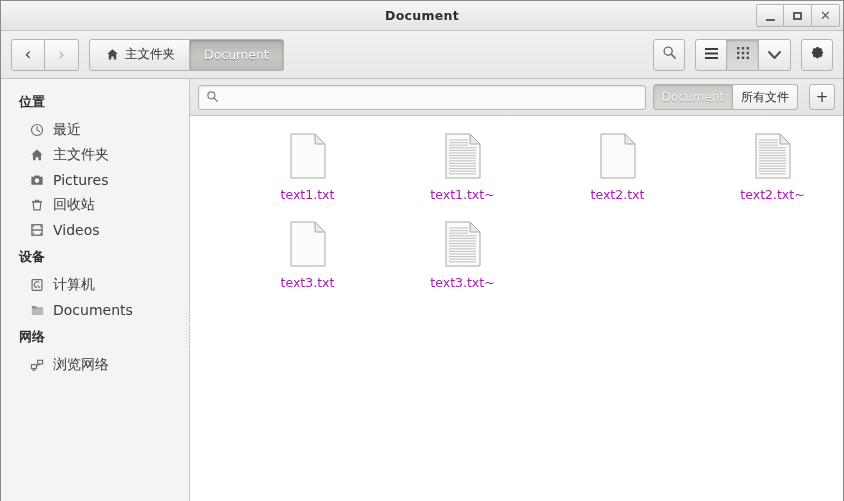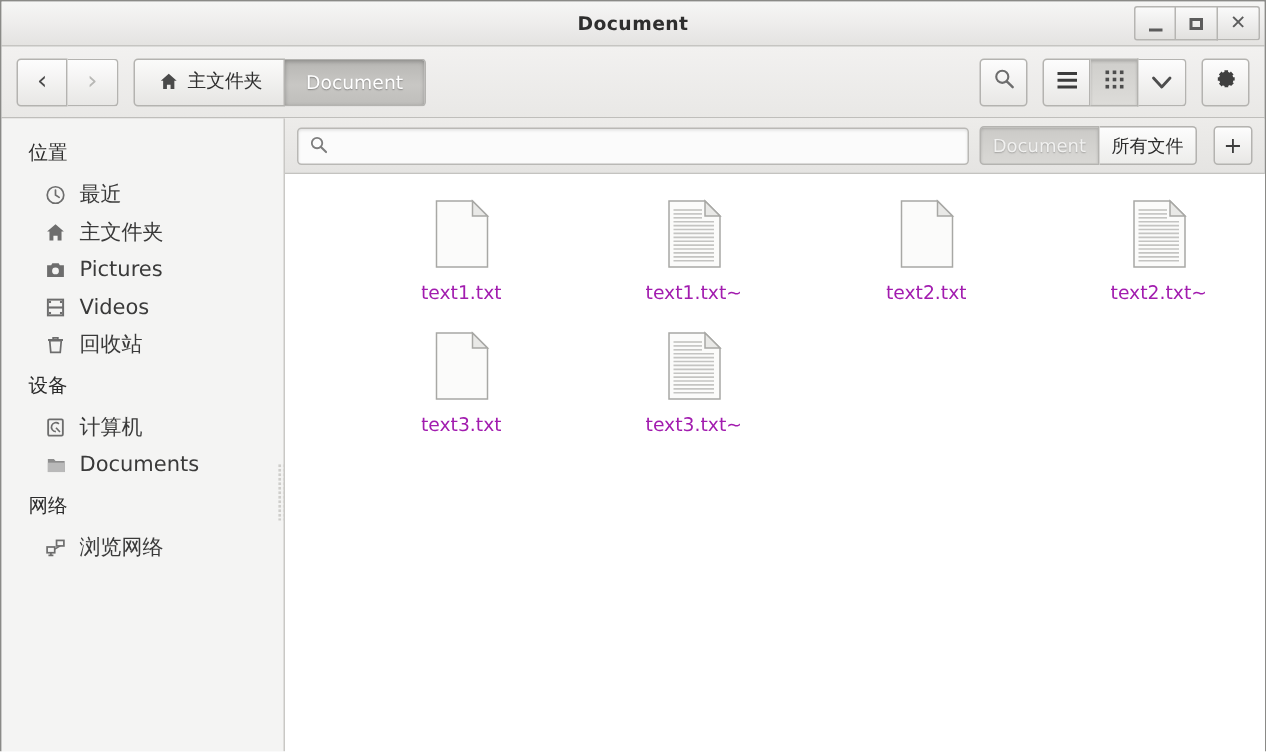--- a/index.html
+++ b/index.html
@@ -138,21 +138,21 @@
     width: 189px;
     flex: 0 0 189px;
     background: #f4f4f3;
     border-right: 1px solid #c9c8c5;
     padding-top: 8px;
     overflow: hidden;
     position: relative;
   }
   .side-header {
     font-size: 13px;
-    font-weight: normal;
+    font-weight: bold;
     color: #2b2b2b;
     padding: 6px 0 6px 18px;
   }
   .side-item {
     display: flex;
     align-items: center;
     gap: 8px;
     padding: 3px 0 3px 28px;
     font-size: 14px;
     color: #3a3a3a;
@@ -418,42 +418,42 @@
               <path fill="#6d6d6d" d="M5.6 2.8 4.7 4.3H1.6v9.1h12.8V4.3h-3.1l-.9-1.5z"></path>
               <circle cx="8" cy="8.7" r="2.6" fill="#f4f4f3"></circle>
             </svg>
         </span>
         <span>Pictures</span>
       </div>
 
       <div class="side-item">
         <span class="side-icon">
           <svg width="14" height="14" viewBox="0 0 16 16">
+              <path fill="none" stroke="#6d6d6d" stroke-width="1.3" d="M3.6 4.6h8.8l-.8 9H4.4z"></path>
+              <line x1="2.3" y1="4.2" x2="13.7" y2="4.2" stroke="#6d6d6d" stroke-width="1.4"></line>
+              <path fill="none" stroke="#6d6d6d" stroke-width="1.3" d="M6.2 4.1V2.6h3.6v1.5"></path>
+            </svg>
+        </span>
+        <span>回收站</span>
+      </div>
+
+      <div class="side-item">
+        <span class="side-icon">
+          <svg width="14" height="14" viewBox="0 0 16 16">
               <rect x="2.2" y="2" width="11.6" height="12" fill="none" stroke="#6d6d6d" stroke-width="1.5"></rect>
               <rect x="2.2" y="7.2" width="11.6" height="1.6" fill="#6d6d6d"></rect>
               <g fill="#6d6d6d">
                 <rect x="3" y="3" width="1.6" height="1.6"></rect>
                 <rect x="3" y="11.4" width="1.6" height="1.6"></rect>
                 <rect x="11.4" y="3" width="1.6" height="1.6"></rect>
                 <rect x="11.4" y="11.4" width="1.6" height="1.6"></rect>
               </g>
             </svg>
         </span>
         <span>Videos</span>
-      </div>
-
-      <div class="side-item">
-        <span class="side-icon">
-          <svg width="14" height="14" viewBox="0 0 16 16">
-              <path fill="none" stroke="#6d6d6d" stroke-width="1.3" d="M3.6 4.6h8.8l-.8 9H4.4z"></path>
-              <line x1="2.3" y1="4.2" x2="13.7" y2="4.2" stroke="#6d6d6d" stroke-width="1.4"></line>
-              <path fill="none" stroke="#6d6d6d" stroke-width="1.3" d="M6.2 4.1V2.6h3.6v1.5"></path>
-            </svg>
-        </span>
-        <span>回收站</span>
       </div>
 
       <div class="side-header">设备</div>
       <div class="side-item">
         <span class="side-icon">
           <svg width="14" height="14" viewBox="0 0 16 16">
               <rect x="2.4" y="1.8" width="11.2" height="12.4" rx="1" fill="none" stroke="#6d6d6d" stroke-width="1.4"></rect>
               <path fill="none" stroke="#6d6d6d" stroke-width="1.3" d="M10.6 5.2a3.4 3.4 0 1 0-2.3 5.9"></path>
               <line x1="8.4" y1="8.2" x2="11.4" y2="11.4" stroke="#6d6d6d" stroke-width="1.3"></line>
             </svg>

